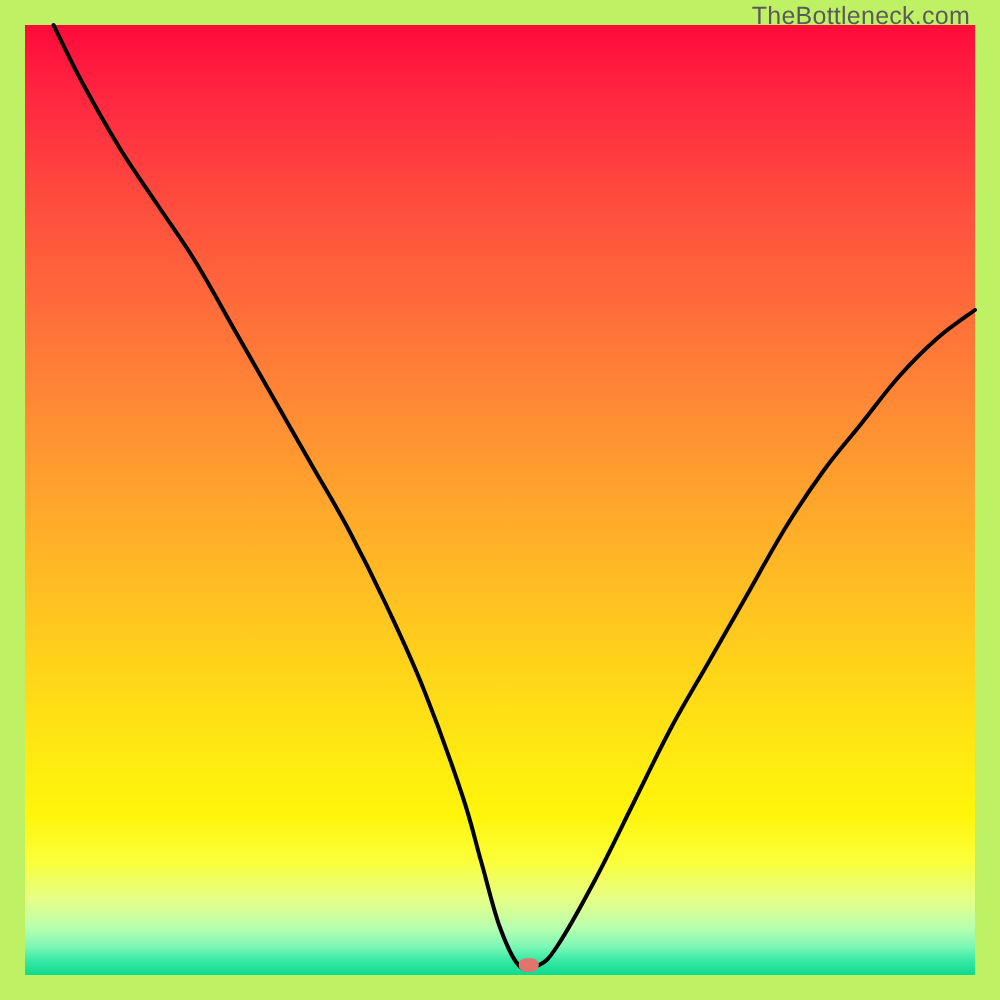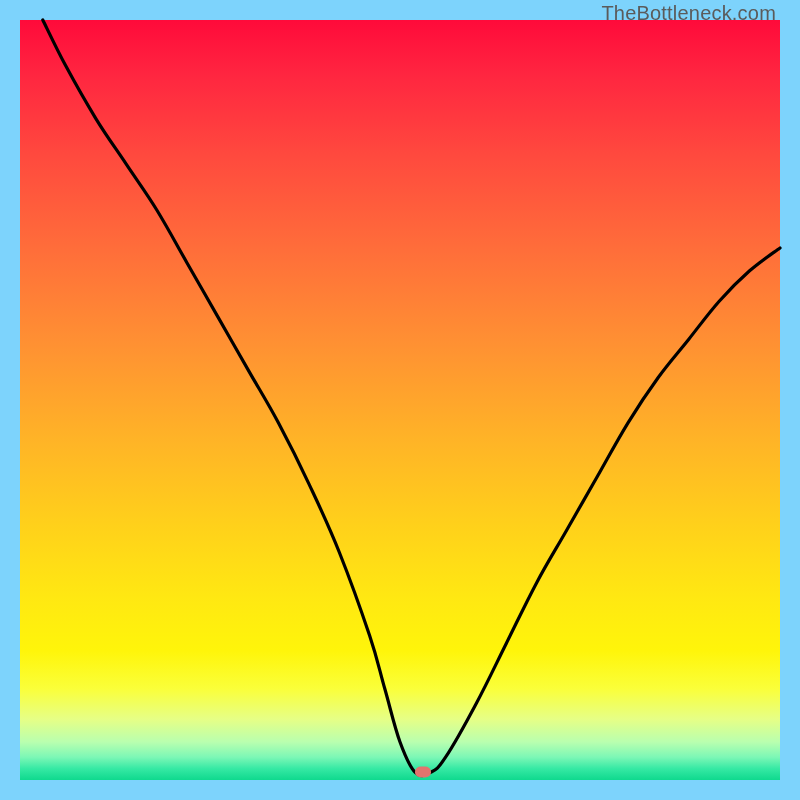--- a/index.html
+++ b/index.html
@@ -8,21 +8,21 @@
     width: 800px;
     height: 800px;
     background: #000;
     overflow: hidden;
     font-family: Arial, Helvetica, sans-serif;
   }
   .frame {
     position: relative;
     width: 800px;
     height: 800px;
-    background: #7dd3fc;
+    background: #bef264;
   }
   .plot-area {
     position: absolute;
     left: 20px;
     top: 20px;
     width: 760px;
     height: 760px;
     
     background: linear-gradient(
       to bottom,

